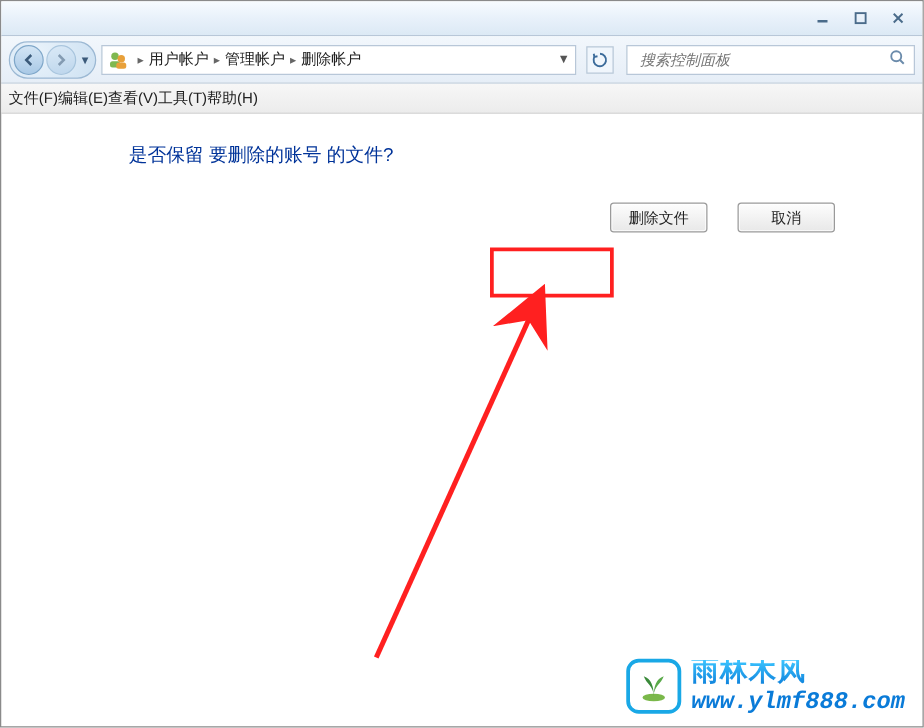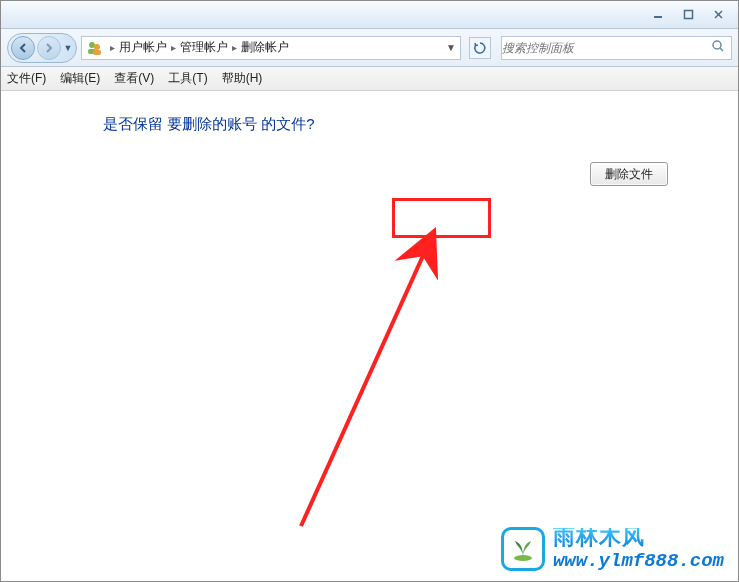--- a/index.html
+++ b/index.html
@@ -80,39 +80,38 @@
     border:1px solid #b8c7d8; background:#f0f6fc;
     display:flex; align-items:center; justify-content:center;
     color:#3b6b9a;
   }
   .searchbox {
     flex:1;
     height:24px;
     border:1px solid #b8c7d8;
     background:#fff;
     display:flex; align-items:center;
-    padding:0 0;
+    padding:0 10px;
     margin-left:6px;
     color:#888;
     font-style:italic;
     position:relative;
   }
   .searchbox input {
     border:none; outline:none; width:100%; font-size:12px;
     color:#888; font-style:italic; background:transparent;
   }
   .searchbox .search-icon { position:absolute; right:6px; color:#6b8bab; }
   
   .menubar {
     height:24px;
     background: linear-gradient(to bottom,#f7f7f7,#ececec);
     border-bottom:1px solid #cfcfcf;
     display:flex; align-items:center;
     padding:0 6px;
-    gap:14px;
     font-size:12px;
     color:#222;
   }
   
   .content {
     padding: 24px 70px 10px 102px;
   }
   .heading {
     color:#003399;
     font-size:15px;
@@ -260,20 +259,21 @@
   <span>查看(V)</span>
   <span>工具(T)</span>
   <span>帮助(H)</span>
 </div>
 
 <div class="content">
   <div class="heading">是否保留 要删除的账号 的文件?</div>
 
   <div class="button-row">
     <div class="btn">删除文件</div>
+    <div class="btn">取消</div>
   </div>
 </div>
 
 <div class="highlight-box" style="left:391px; top:197px; width:99px; height:40px;"></div>
 
 <svg class="arrow-svg" style="left:280px; top:225px;" width="180" height="310" viewBox="0 0 180 310">
   <defs>
     <marker id="ah" markerWidth="12" markerHeight="12" refX="9" refY="6" orient="auto">
       <path d="M0,0 L12,6 L0,12 L4,6 Z" fill="#ff2020"></path>
     </marker>

